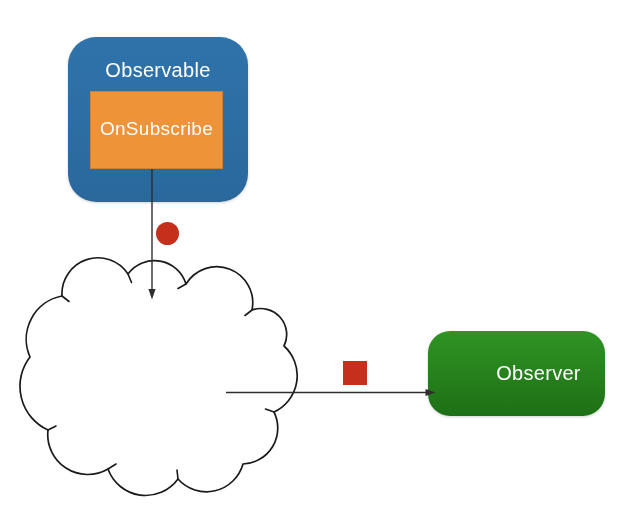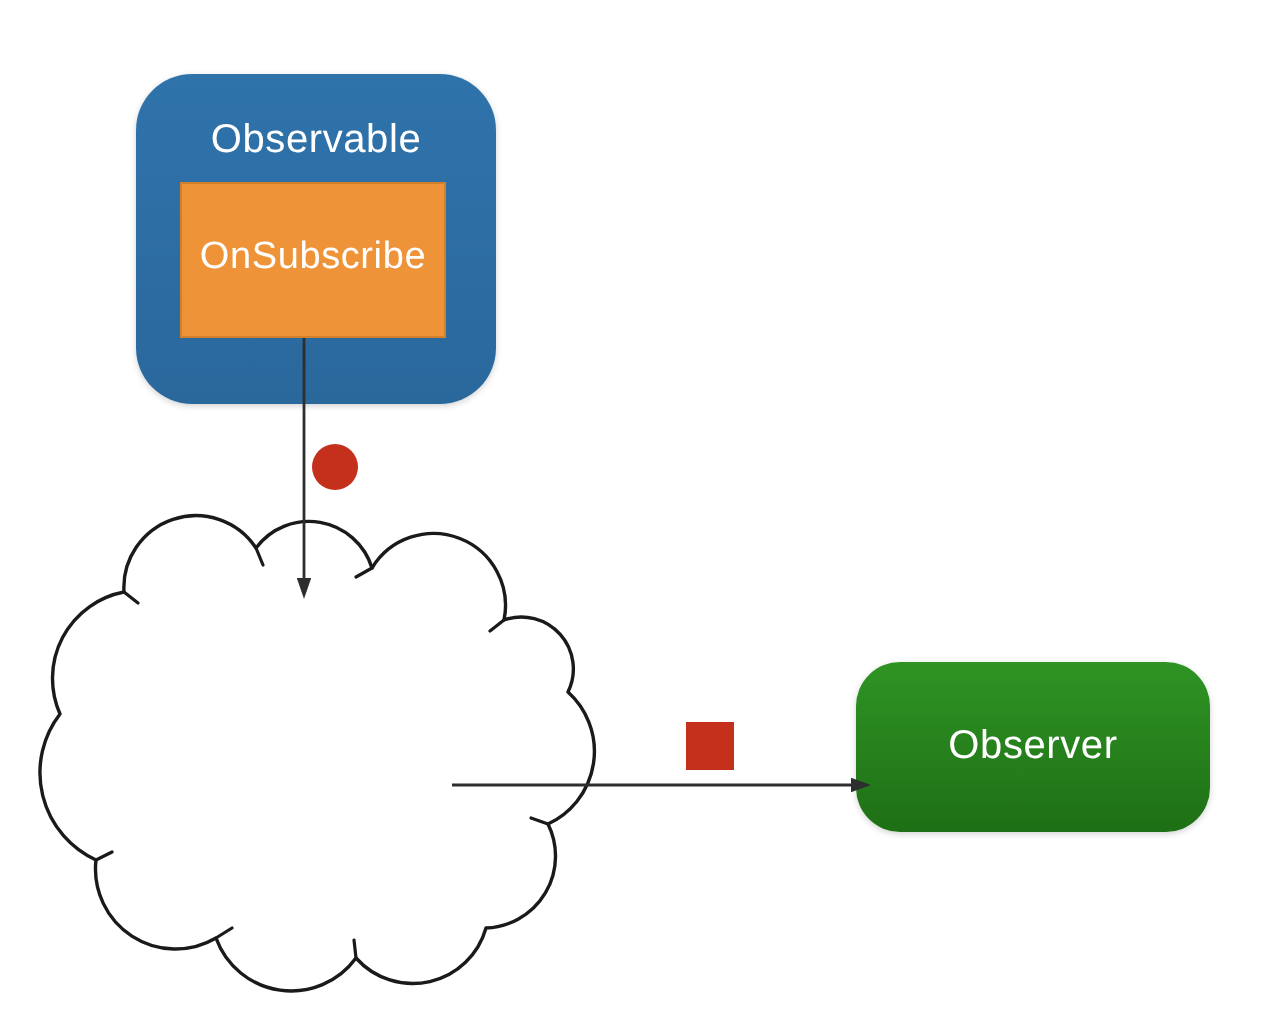--- a/index.html
+++ b/index.html
@@ -46,21 +46,21 @@
     position: absolute;
     width: 100%;
     text-align: center;
     color: var(--label-text);
     letter-spacing: 0.3px;
     white-space: nowrap;
     user-select: none;
   }
   .label-observable { top: 22px; font-size: 20px; }
   .label-onsubscribe { top: 50%; transform: translateY(-54%); font-size: 19px; }
-  .label-observer { top: 50%; transform: translateY(-52%); font-size: 20px; }
+  .label-observer { top: 50%; transform: translateY(-52%); font-size: 20px; margin-left: 22px; }
 
   #diagram-svg {
     position: absolute;
     left: 0; top: 0;
     z-index: 3;
     pointer-events: none;
   }
   .cloud-path {
     fill: #ffffff;
     stroke: var(--cloud-stroke);

